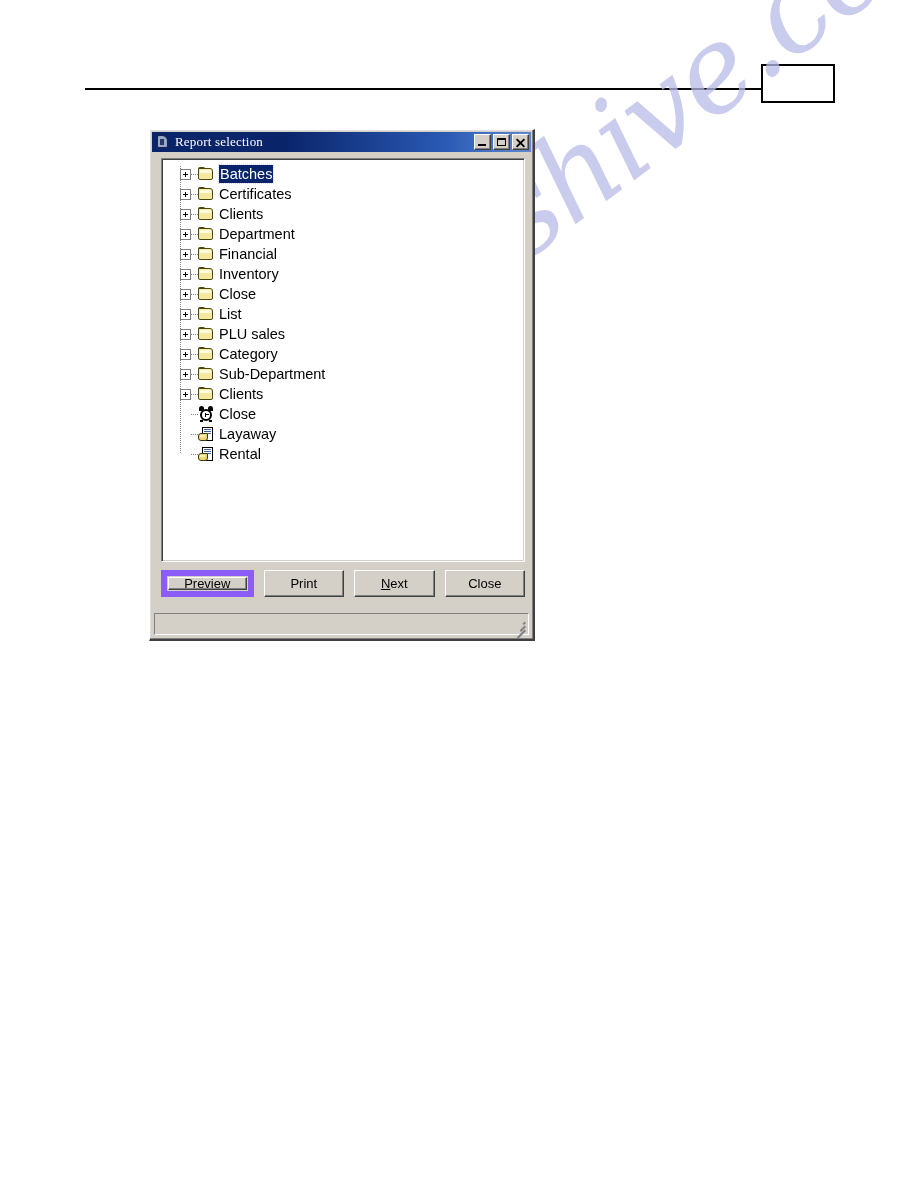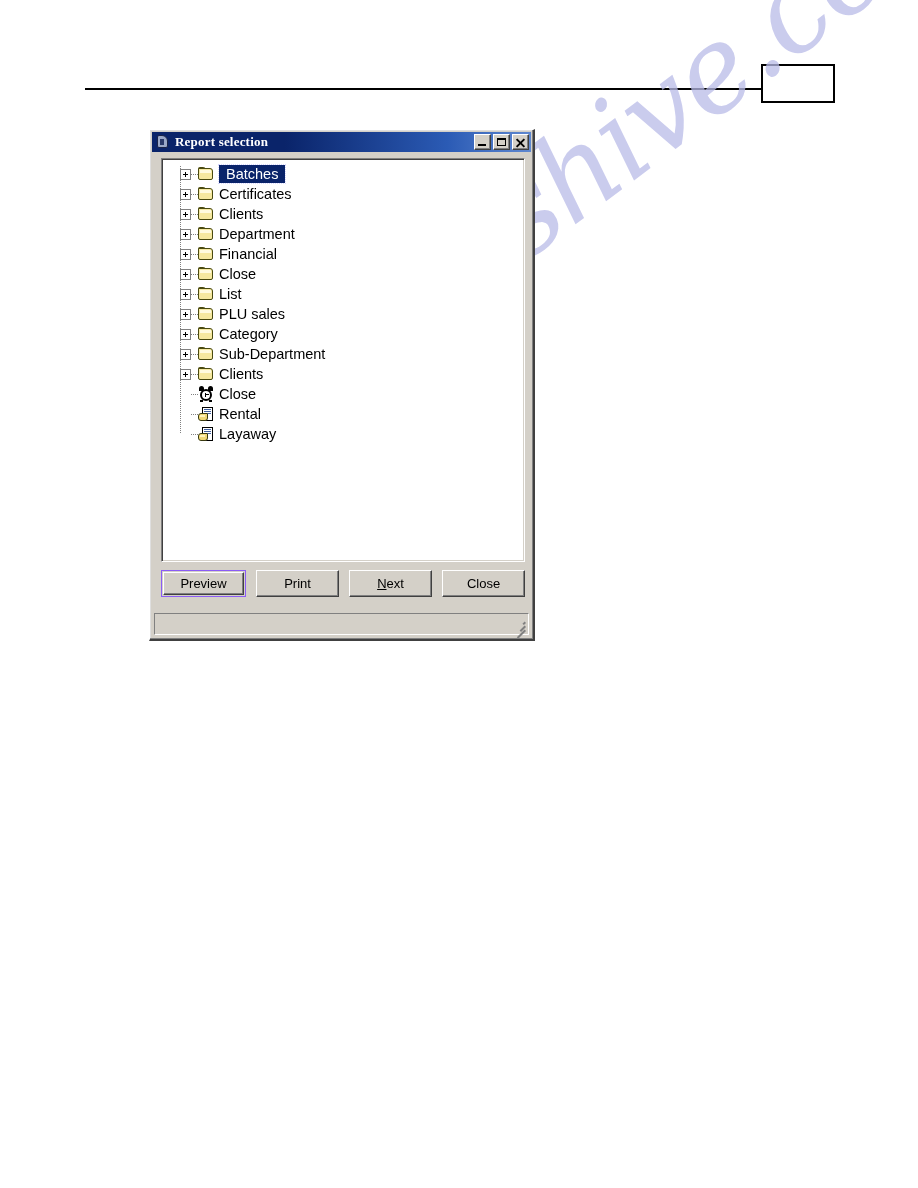--- a/index.html
+++ b/index.html
@@ -90,21 +90,21 @@
   .title-icon {
     width: 16px;
     height: 16px;
     flex: 0 0 16px;
     position: relative;
     margin-right: 4px;
   }
   .title-text {
     color: #ffffff;
     font-size: 13px;
-    font-weight: bold;
+    font-weight: normal;
     font-family: "Liberation Serif", serif;
     letter-spacing: 0.2px;
     flex: 1 1 auto;
     white-space: nowrap;
     overflow: hidden;
   }
   .title-buttons {
     display: flex;
     gap: 2px;
     flex: 0 0 auto;
@@ -349,21 +349,21 @@
     font-size: 14.5px;
     color: #000000;
     line-height: 18px;
     white-space: nowrap;
   }
   .node.selected .node-label {
     background: #0a246a;
     color: #ffffff;
     outline: 1px dotted #d8d8ff;
     outline-offset: 0px;
-    padding: 0 7px;
+    padding: 0 1px;
   }
 
   
   .button-row {
     position: absolute;
     left: 11px;
     top: 440px;
     width: 364px;
     height: 30px;
     display: flex;
@@ -382,21 +382,21 @@
     font-family: "Liberation Sans", sans-serif;
     font-size: 13px;
     color: #000000;
     display: flex;
     align-items: center;
     justify-content: center;
     cursor: default;
     padding: 0;
   }
   .btn.default {
-    border: 1px solid #8b5cf6;
+    border: 6px solid #8b5cf6;
     box-shadow: none;
     position: relative;
     padding: 1px;
   }
   .btn.default .inner {
     width: 100%;
     height: 100%;
     background: #d4d0c8;
     border-top: 1px solid #ffffff;
     border-left: 1px solid #ffffff;
@@ -545,20 +545,30 @@
             <span class="node-label">Financial</span>
           </div>
           <div class="node">
             <span class="expander"></span>
             <span class="connector"></span>
             <span class="icon-folder">
               <span class="f-tab"></span>
               <span class="f-back"></span>
               <span class="f-shine"></span>
             </span>
+            <span class="node-label">Inventory</span>
+          </div>
+          <div class="node">
+            <span class="expander"></span>
+            <span class="connector"></span>
+            <span class="icon-folder">
+              <span class="f-tab"></span>
+              <span class="f-back"></span>
+              <span class="f-shine"></span>
+            </span>
             <span class="node-label">Close</span>
           </div>
           <div class="node">
             <span class="expander"></span>
             <span class="connector"></span>
             <span class="icon-folder">
               <span class="f-tab"></span>
               <span class="f-back"></span>
               <span class="f-shine"></span>
             </span>
@@ -622,34 +632,34 @@
             <span class="leaf-spacer"></span>
             <span class="connector"></span>
             <span class="icon-report">
               <span class="r-page"></span>
               <span class="r-line r-l1"></span>
               <span class="r-line r-l2"></span>
               <span class="r-line r-l3"></span>
               <span class="r-hand"></span>
               <span class="r-hand-hi"></span>
             </span>
-            <span class="node-label">Rental</span>
+            <span class="node-label">Layaway</span>
           </div>
           <div class="node">
             <span class="leaf-spacer"></span>
             <span class="connector"></span>
             <span class="icon-report">
               <span class="r-page"></span>
               <span class="r-line r-l1"></span>
               <span class="r-line r-l2"></span>
               <span class="r-line r-l3"></span>
               <span class="r-hand"></span>
               <span class="r-hand-hi"></span>
             </span>
-            <span class="node-label">Layaway</span>
+            <span class="node-label">Rental</span>
           </div>
         </div>
     </div>
 
     <div class="button-row" id="button-row">
         <button class="btn default">
           <span class="inner">
             <span>Preview</span>
           </span>
         </button>

